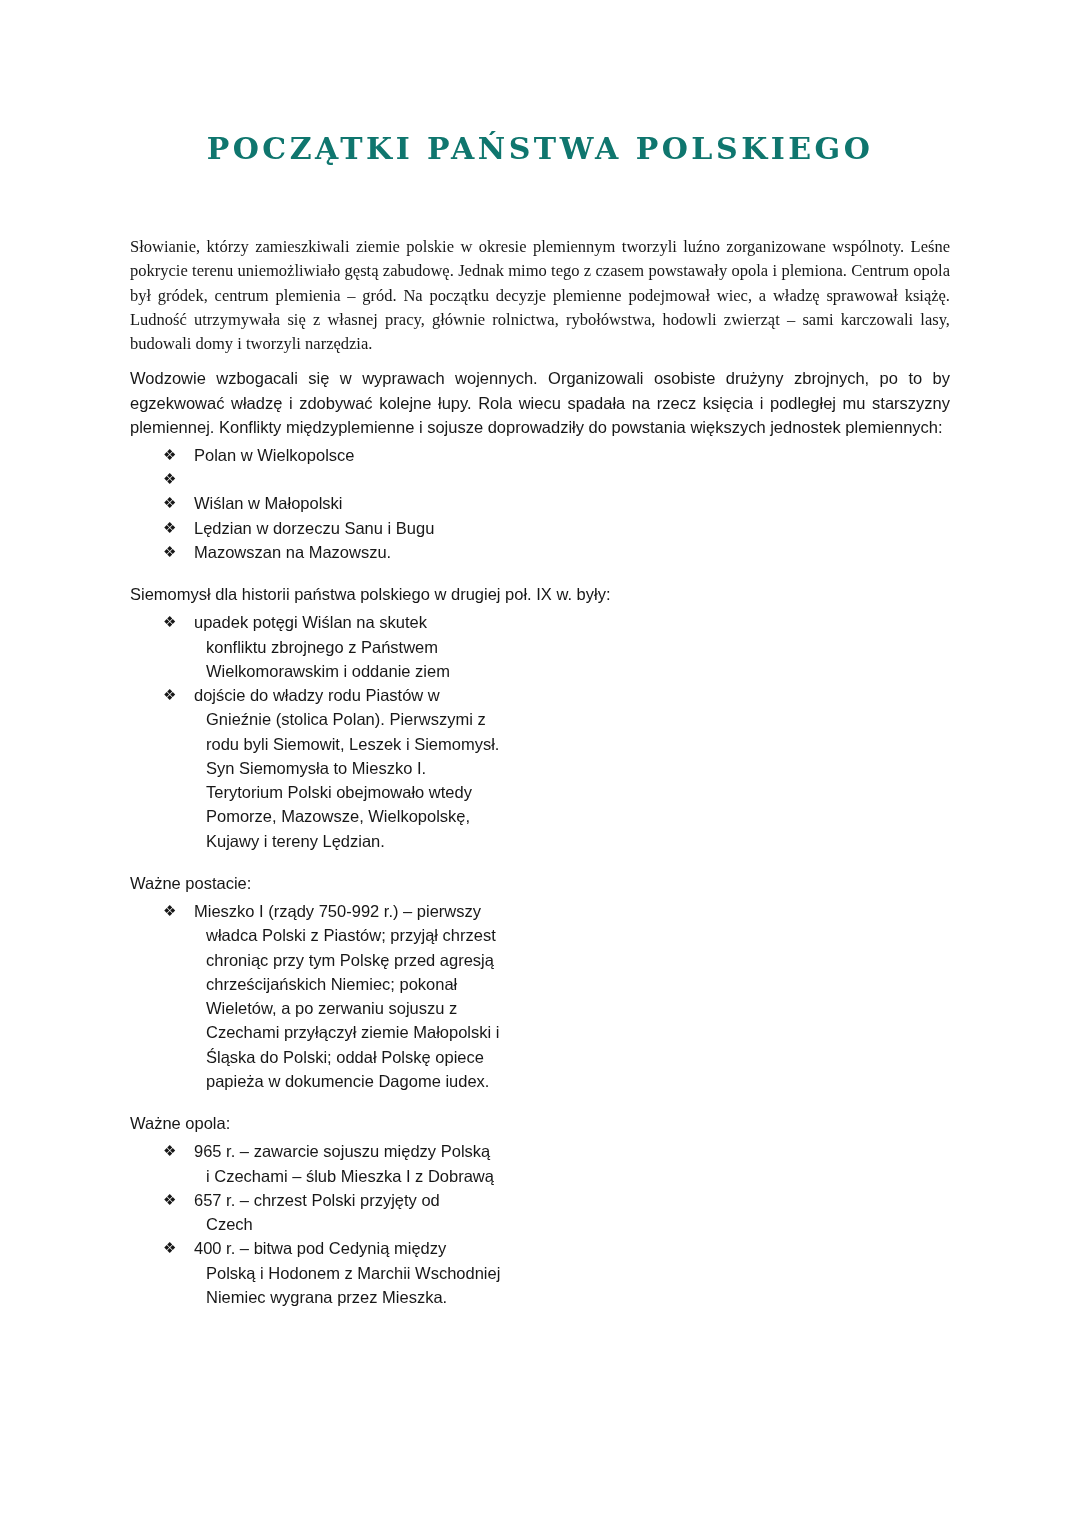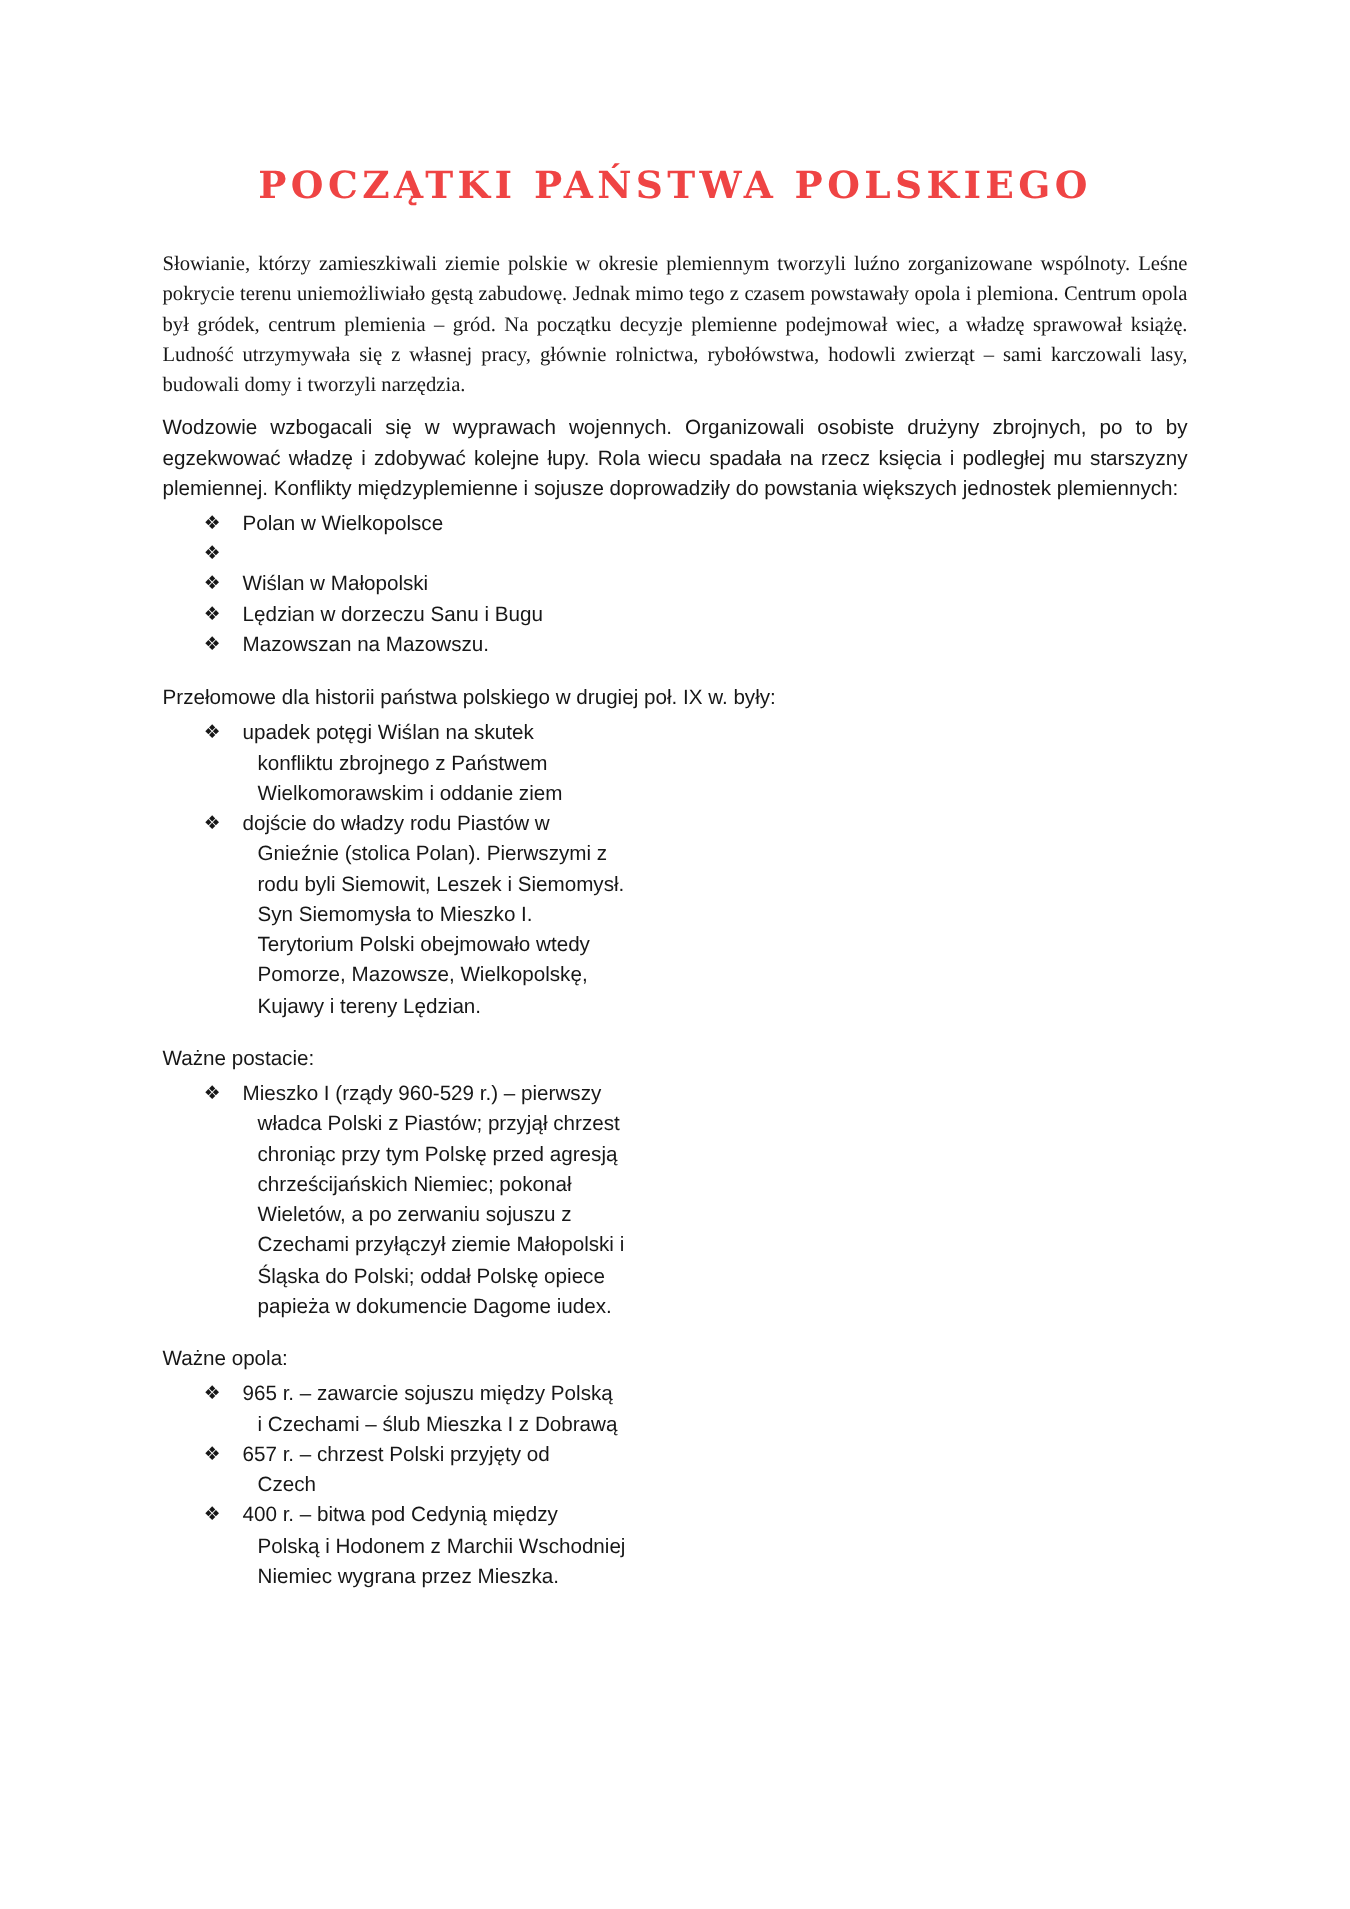--- a/index.html
+++ b/index.html
@@ -11,28 +11,28 @@
     box-sizing: border-box;
     background: #ffffff;
     padding: 132px 130px 60px 130px;
     font-family: "Liberation Sans", sans-serif;
     font-size: 16.5px;
     line-height: 1.47;
     color: #171717;
     overflow: hidden;
   }
   .doc-title {
-    margin: 0 0 34px 0;
+    margin: 0 0 70px 0;
     text-align: center;
     font-family: "DejaVu Serif", serif;
     font-weight: 600;
     font-size: 30px;
     line-height: 1.1;
     letter-spacing: 3.5px;
-    color: #ef4444;
+    color: #0f766e;
   }
   .para { margin: 10px 0 0 0; }
   .para.first { margin-top: 0; font-family: Liberation Serif, serif; }
   .para.justify { text-align: justify; }
   .para.heading-gap { margin-top: 18px; }
   ul.blist {
     list-style: none;
     margin: 4px 0 0 0;
     padding: 0 0 0 33px;
   }
@@ -79,21 +79,21 @@
     <li class="bitem">
       <span class="bullet">❖</span>
       <span class="btext">Lędzian w dorzeczu Sanu i Bugu</span>
     </li>
     <li class="bitem">
       <span class="bullet">❖</span>
       <span class="btext">Mazowszan na Mazowszu.</span>
     </li>
   </ul>
 
-  <p class="para heading-gap">Przełomowe dla historii państwa polskiego w drugiej poł. IX w. były:</p>
+  <p class="para heading-gap">Siemomysł dla historii państwa polskiego w drugiej poł. IX w. były:</p>
 
   <ul class="blist">
     <li class="bitem">
       <span class="bullet">❖</span>
       <span class="btext">upadek potęgi Wiślan na skutek
 konfliktu zbrojnego z Państwem
 Wielkomorawskim i oddanie ziem</span>
     </li>
     <li class="bitem">
       <span class="bullet">❖</span>
@@ -105,21 +105,21 @@
 Pomorze, Mazowsze, Wielkopolskę,
 Kujawy i tereny Lędzian.</span>
     </li>
   </ul>
 
   <p class="para heading-gap">Ważne postacie:</p>
 
   <ul class="blist">
     <li class="bitem">
       <span class="bullet">❖</span>
-      <span class="btext">Mieszko I (rządy 960-529 r.) – pierwszy
+      <span class="btext">Mieszko I (rządy 750-992 r.) – pierwszy
 władca Polski z Piastów; przyjął chrzest
 chroniąc przy tym Polskę przed agresją
 chrześcijańskich Niemiec; pokonał
 Wieletów, a po zerwaniu sojuszu z
 Czechami przyłączył ziemie Małopolski i
 Śląska do Polski; oddał Polskę opiece
 papieża w dokumencie Dagome iudex.</span>
     </li>
   </ul>
 

